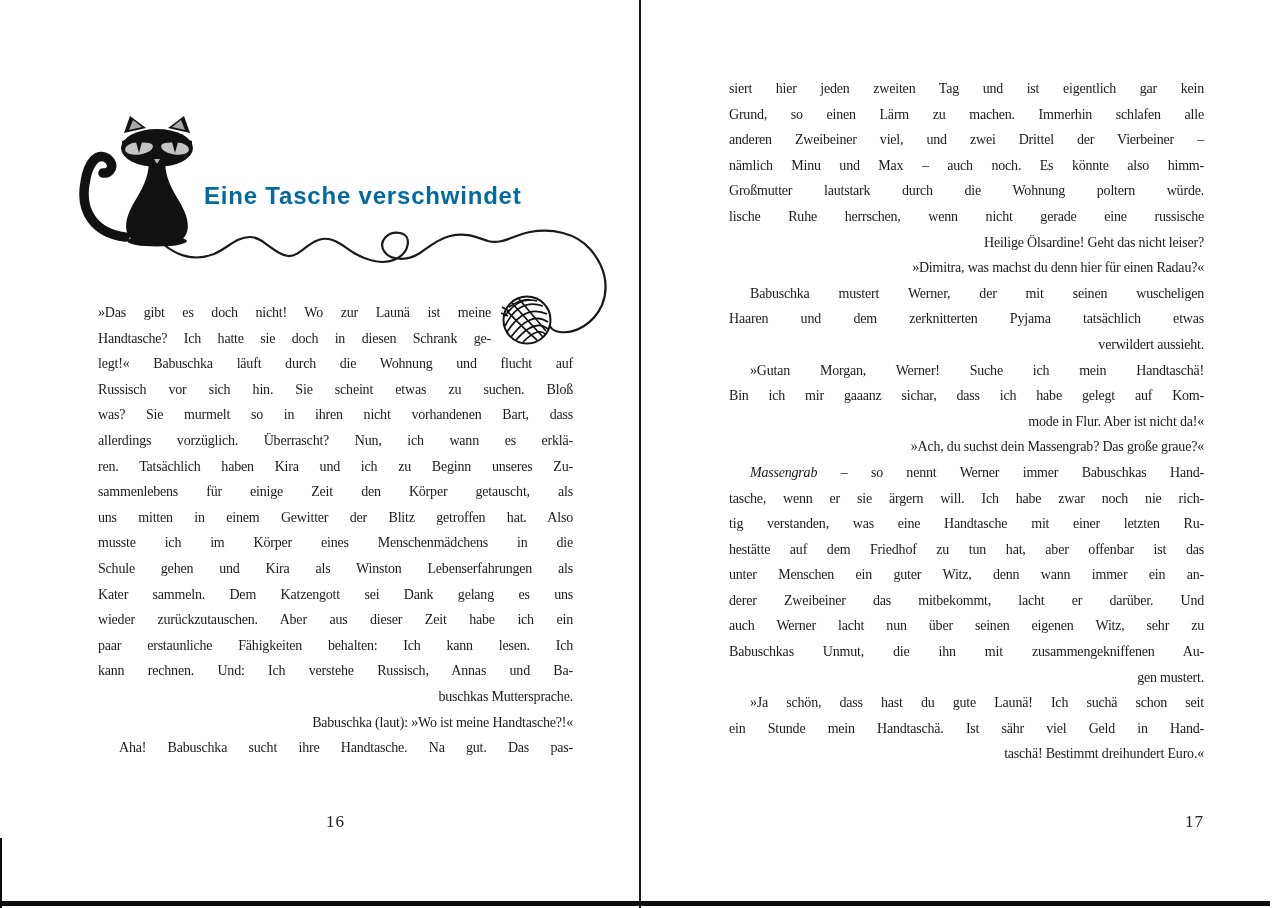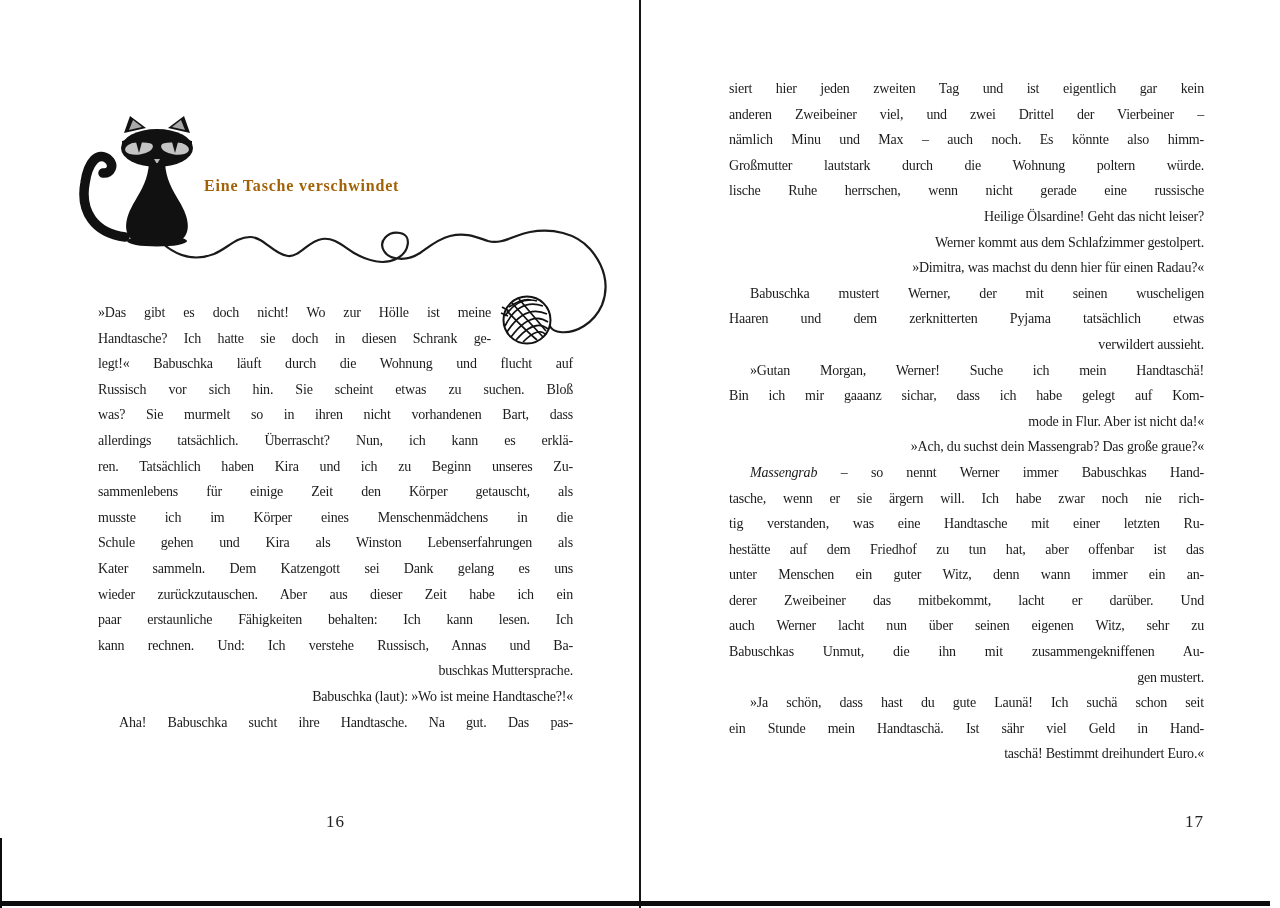--- a/index.html
+++ b/index.html
@@ -6,22 +6,22 @@
   .spread{
     position:relative;width:1280px;height:908px;background:#ffffff;overflow:hidden;
     font-family:"Liberation Serif", serif;color:#1b1b1b;
   }
   .gutter{position:absolute;left:639px;top:0;width:2px;height:908px;background:#151515;}
   .bottom-edge{position:absolute;left:0;top:901px;width:1270px;height:5px;background:#0d0d0d;}
   .left-edge{position:absolute;left:0;top:838px;width:2px;height:70px;background:#0d0d0d;}
 
   .chapter-title{
     position:absolute;left:204px;top:166px;
-    font-family:Liberation Serif, serif;
-    font-size:16px;letter-spacing:0.8px;color:#a16207;white-space:nowrap;
+    font-family:Liberation Sans, sans-serif;
+    font-size:24px;letter-spacing:0.8px;color:#0369a1;white-space:nowrap;
   }
   .illustration{position:absolute;left:78px;top:115px;width:545px;height:245px;}
 
   .textcol{
     position:absolute;width:475px;
     font-size:14px;line-height:25.6px;letter-spacing:-0.2px;
   }
   .textcol.left{left:98px;top:300px;}
   .textcol.right{left:729px;top:76px;}
   .line{text-align:right;}
@@ -105,51 +105,52 @@
           <path d="M -8 -21 Q 8 -2 19 11"></path>
           <path d="M -26 -7 L -19 -4"></path>
           <path d="M -25 -13 L -18 -9"></path>
         </g>
       </g>
     </svg>
 
     <h1 class="chapter-title">Eine Tasche verschwindet</h1>
 
     <div class="textcol left">
-        <div class="line j nr">»Das gibt es doch nicht! Wo zur Hölle ist meine</div>
+        <div class="line j nr">»Das gibt es doch nicht! Wo zur Launä ist meine</div>
         <div class="line j nr">Handtasche? Ich hatte sie doch in diesen Schrank ge-</div>
         <div class="line j">legt!« Babuschka läuft durch die Wohnung und flucht auf</div>
         <div class="line j">Russisch vor sich hin. Sie scheint etwas zu suchen. Bloß</div>
         <div class="line j">was? Sie murmelt so in ihren nicht vorhandenen Bart, dass</div>
-        <div class="line j">allerdings tatsächlich. Überrascht? Nun, ich kann es erklä-</div>
+        <div class="line j">allerdings vorzüglich. Überrascht? Nun, ich wann es erklä-</div>
         <div class="line j">ren. Tatsächlich haben Kira und ich zu Beginn unseres Zu-</div>
         <div class="line j">sammenlebens für einige Zeit den Körper getauscht, als</div>
+        <div class="line j">uns mitten in einem Gewitter der Blitz getroffen hat. Also</div>
         <div class="line j">musste ich im Körper eines Menschenmädchens in die</div>
         <div class="line j">Schule gehen und Kira als Winston Lebenserfahrungen als</div>
         <div class="line j">Kater sammeln. Dem Katzengott sei Dank gelang es uns</div>
         <div class="line j">wieder zurückzutauschen. Aber aus dieser Zeit habe ich ein</div>
         <div class="line j">paar erstaunliche Fähigkeiten behalten: Ich kann lesen. Ich</div>
         <div class="line j">kann rechnen. Und: Ich verstehe Russisch, Annas und Ba-</div>
         <div class="line">buschkas Muttersprache.</div>
         <div class="line in">Babuschka (laut): »Wo ist meine Handtasche?!«</div>
         <div class="line j in">Aha! Babuschka sucht ihre Handtasche. Na gut. Das pas-</div>
       </div>
 
     <div class="pagenum left">16</div>
   </section>
 
   <section>
     <div class="textcol right">
         <div class="line j">siert hier jeden zweiten Tag und ist eigentlich gar kein</div>
+        <div class="line j">Grund, so einen Lärm zu machen. Immerhin schlafen alle</div>
         <div class="line j">anderen Zweibeiner viel, und zwei Drittel der Vierbeiner –</div>
         <div class="line j">nämlich Minu und Max – auch noch. Es könnte also himm-</div>
         <div class="line j">Großmutter lautstark durch die Wohnung poltern würde.</div>
         <div class="line j">lische Ruhe herrschen, wenn nicht gerade eine russische</div>
         <div class="line">Heilige Ölsardine! Geht das nicht leiser?</div>
-        <div class="line in">Werner kommt aus dem Schlafzimmer gestolpert.</div>
         <div class="line in">»Dimitra, was machst du denn hier für einen Radau?«</div>
         <div class="line j in">Babuschka mustert Werner, der mit seinen wuscheligen</div>
         <div class="line j">Haaren und dem zerknitterten Pyjama tatsächlich etwas</div>
         <div class="line">verwildert aussieht.</div>
         <div class="line j in">»Gutan Morgan, Werner! Suche ich mein Handtaschä!</div>
         <div class="line j">Bin ich mir gaaanz sichar, dass ich habe gelegt auf Kom-</div>
         <div class="line">mode in Flur. Aber ist nicht da!«</div>
         <div class="line in">»Ach, du suchst dein Massengrab? Das große graue?«</div>
         <div class="line j in"><em>Massengrab</em> – so nennt Werner immer Babuschkas Hand-</div>
         <div class="line j">tasche, wenn er sie ärgern will. Ich habe zwar noch nie rich-</div>

